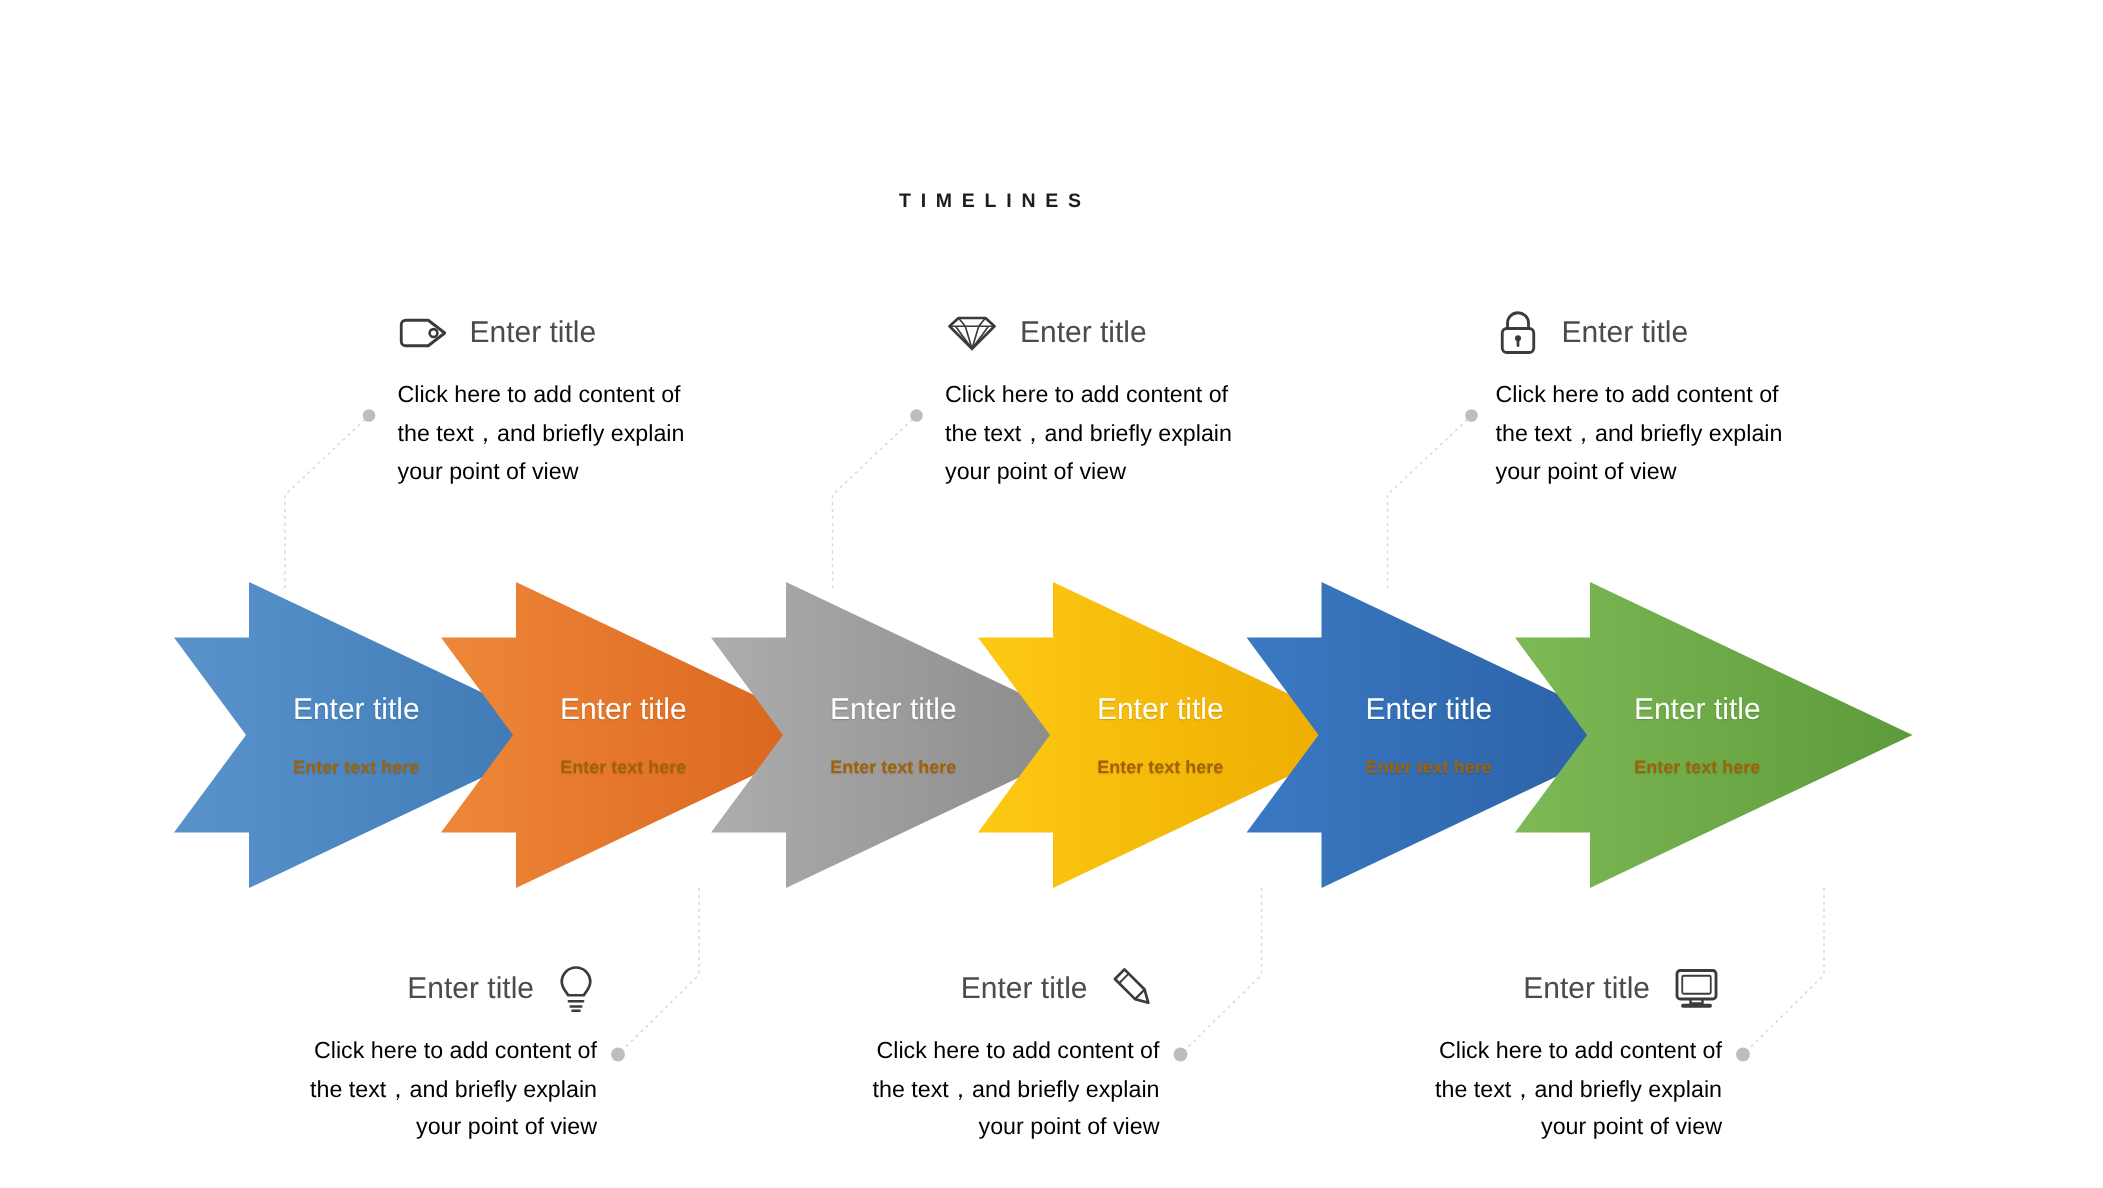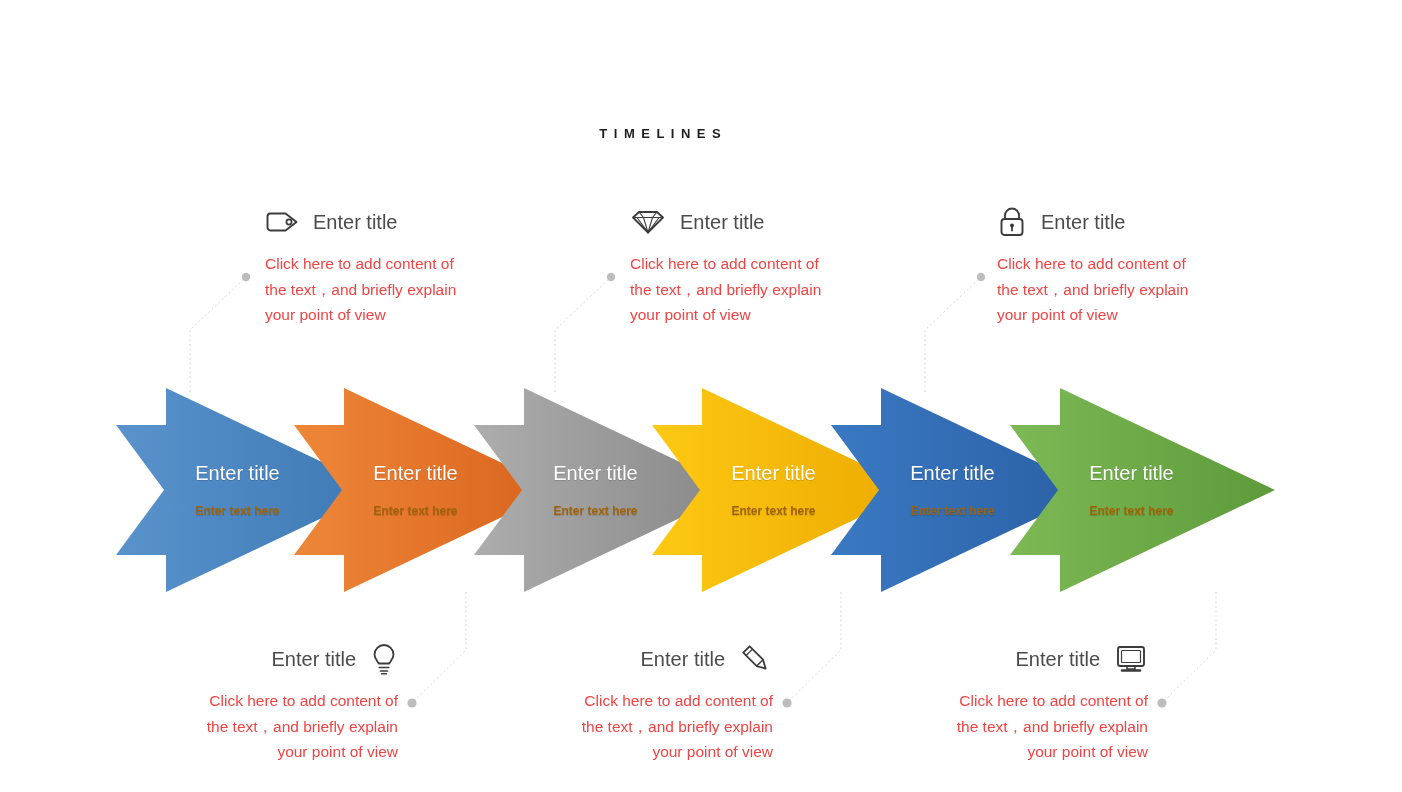--- a/index.html
+++ b/index.html
@@ -91,21 +91,21 @@
   .callout .c-title {
     font-size: 20px;
     color: #4b4b4b;
     line-height: 1;
     white-space: nowrap;
   }
   .callout .c-body {
     margin-top: 10px;
     font-size: 15.5px;
     line-height: 25.5px;
-    color: #ef4444;
+    color: #000000;
   }
   .callout.align-right .c-body { text-align: right; }
   .icon { display: block; flex: 0 0 auto; }
   .icon svg { display: block; }
 
   
   .connectors {
     position: absolute;
     left: 0;
     top: 0;

